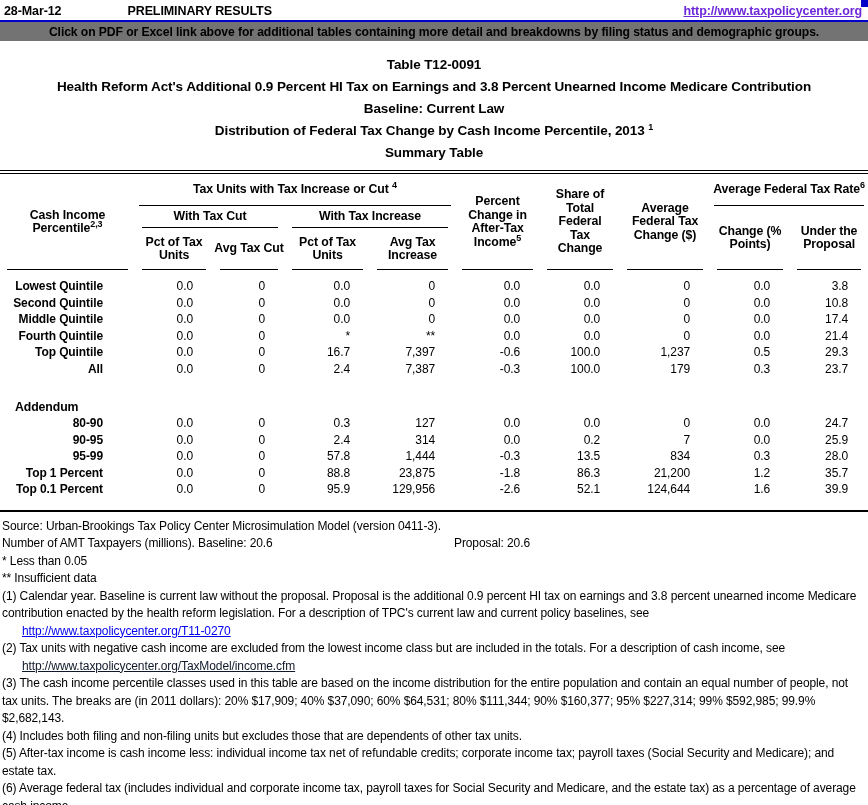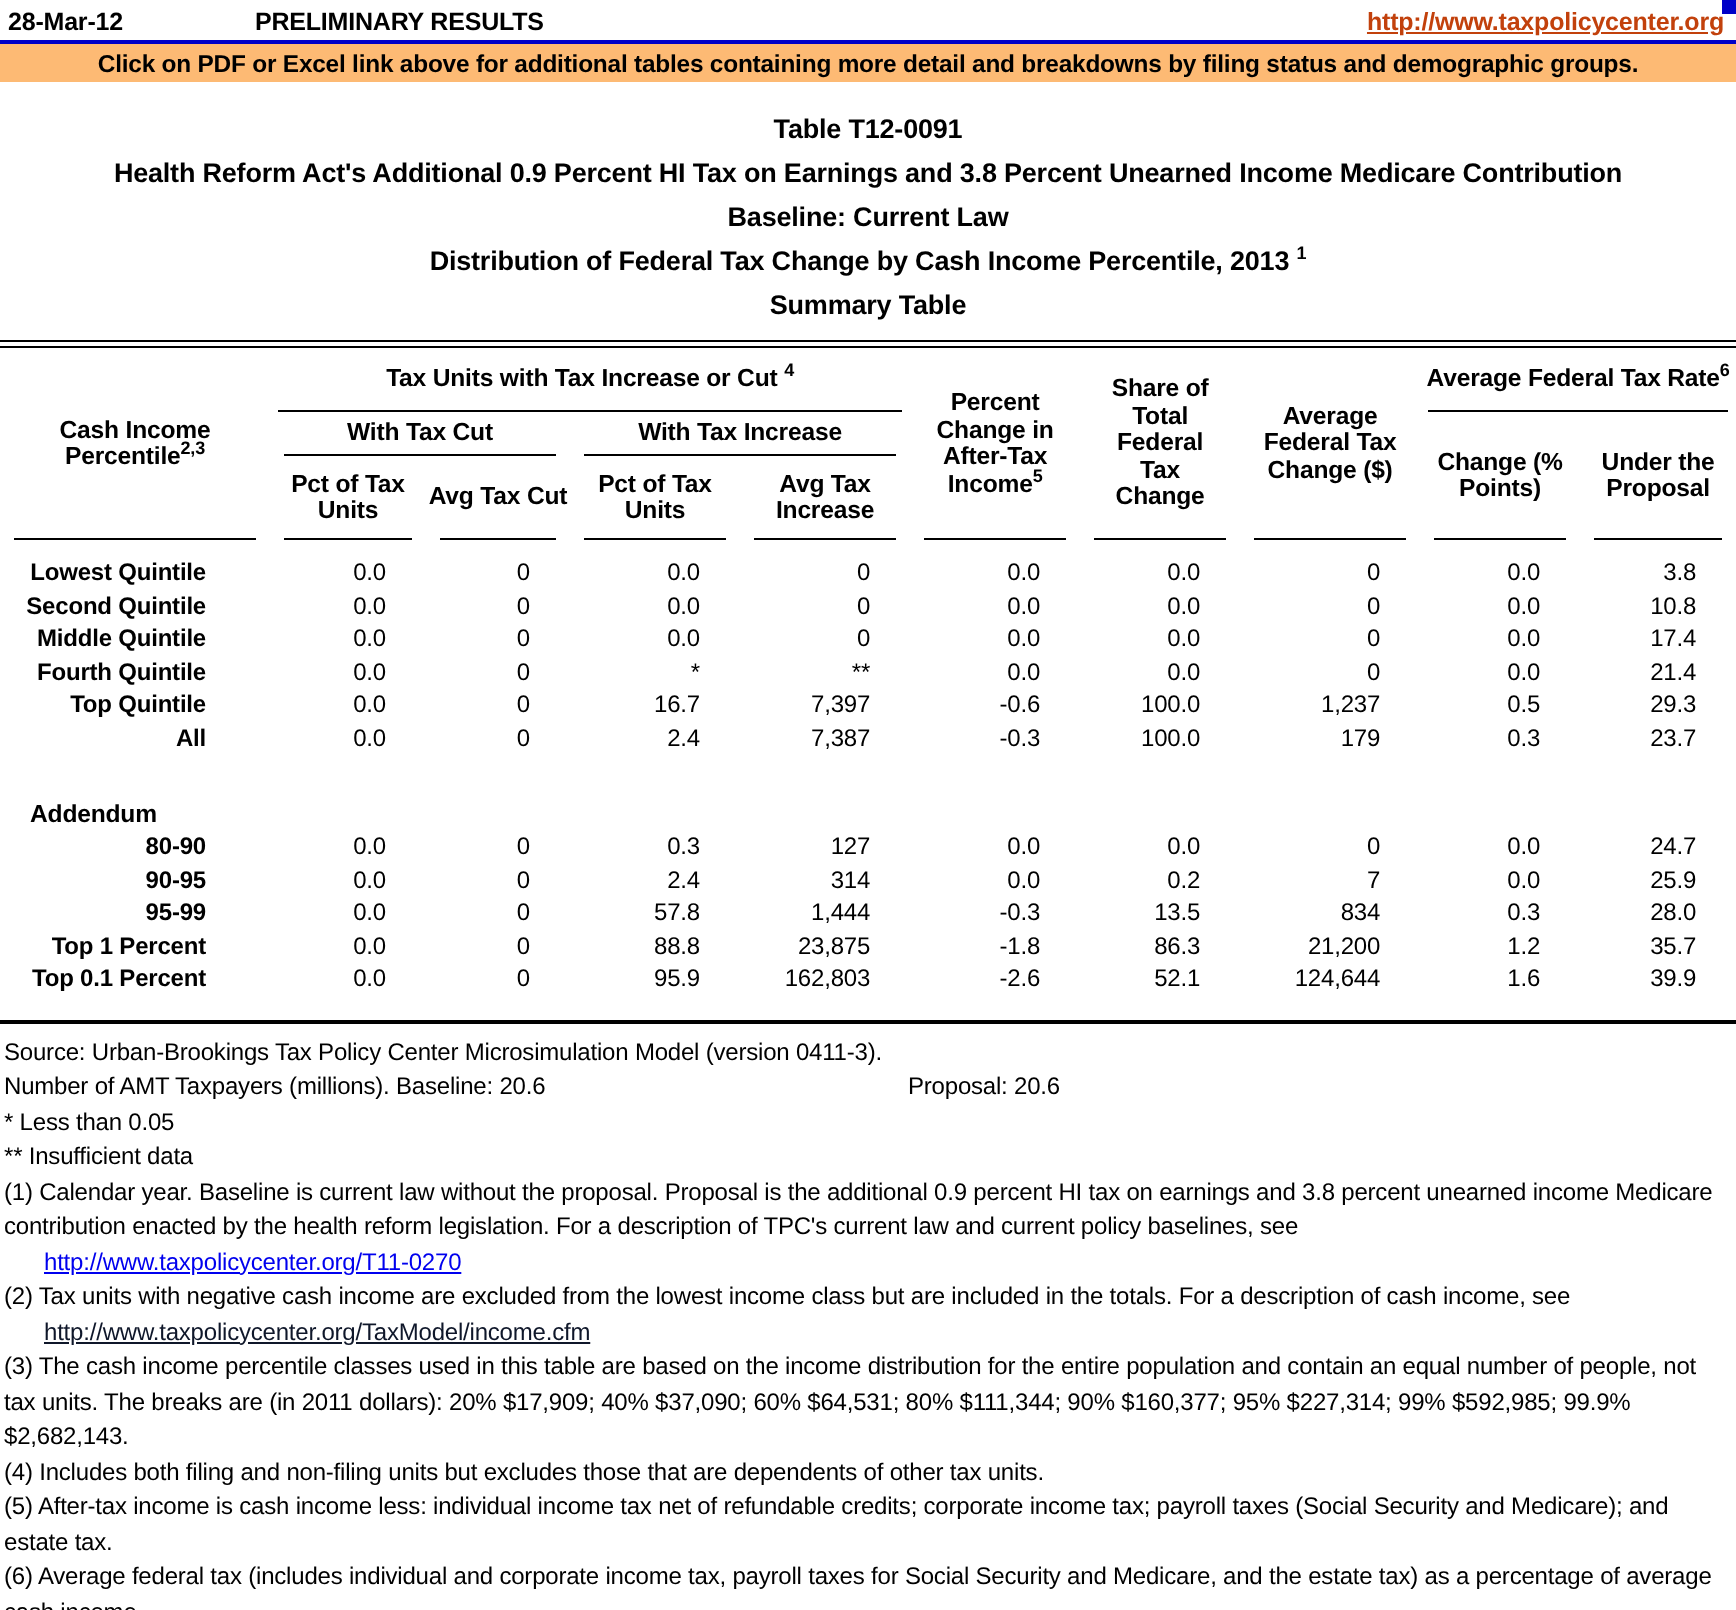--- a/index.html
+++ b/index.html
@@ -51,25 +51,25 @@
   .footnotes { padding:6px 2px 0 2px; font-size:12px; line-height:17.5px; }
   .fn { position:relative; }
   .fn .proposal { position:absolute; left:452px; top:0; }
 </style>
 </head>
 <body>
 
 <div class="topbar">
   <span>28-Mar-12</span>
   <span class="prelim">PRELIMINARY RESULTS</span>
-  <a class="link url" href="#" style="color: #c2410c; text-align: center;">http://www.taxpolicycenter.org</a>
+  <a class="link url" href="#" style="color: #6d28d9; text-align: center;">http://www.taxpolicycenter.org</a>
 </div>
 <div class="corner-sq" style="background: rgb(0, 0, 200);"></div>
 
-<div class="banner" style="background: #fdba74; border-top-color: rgb(0, 0, 200);">
+<div class="banner" style="background: #737373; border-top-color: rgb(0, 0, 200);">
   <span>Click on PDF or Excel link above for additional tables containing more detail and breakdowns by filing status and demographic groups.</span>
 </div>
 
 <div class="titles">
   <div>Table T12-0091</div>
   <div>Health Reform Act's Additional 0.9 Percent HI Tax on Earnings and 3.8 Percent Unearned Income Medicare Contribution</div>
   <div>Baseline: Current Law</div>
   <div><span>Distribution of Federal Tax Change by Cash Income Percentile, 2013</span> <sup>1</sup></div>
   <div>Summary Table</div>
 </div>
@@ -237,21 +237,21 @@
         <td class="val">86.3</td>
         <td class="val">21,200</td>
         <td class="val">1.2</td>
         <td class="val">35.7</td>
       </tr>
       <tr>
         <td class="row-label">Top 0.1 Percent</td>
         <td class="val">0.0</td>
         <td class="val">0</td>
         <td class="val">95.9</td>
-        <td class="val">162,803</td>
+        <td class="val">129,956</td>
         <td class="val">-2.6</td>
         <td class="val">52.1</td>
         <td class="val">124,644</td>
         <td class="val">1.6</td>
         <td class="val">39.9</td>
       </tr>
       <tr class="spacer-tail">
         <td colspan="10"></td>
       </tr>
     </tbody>

